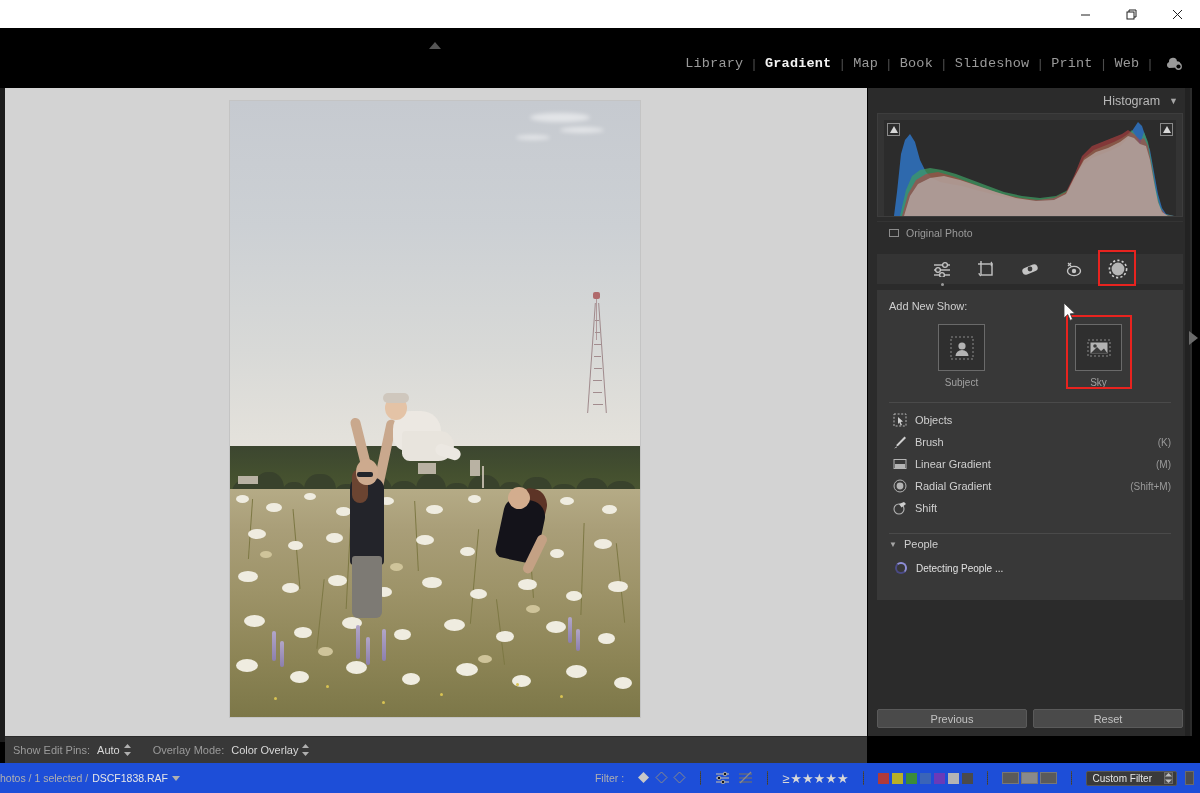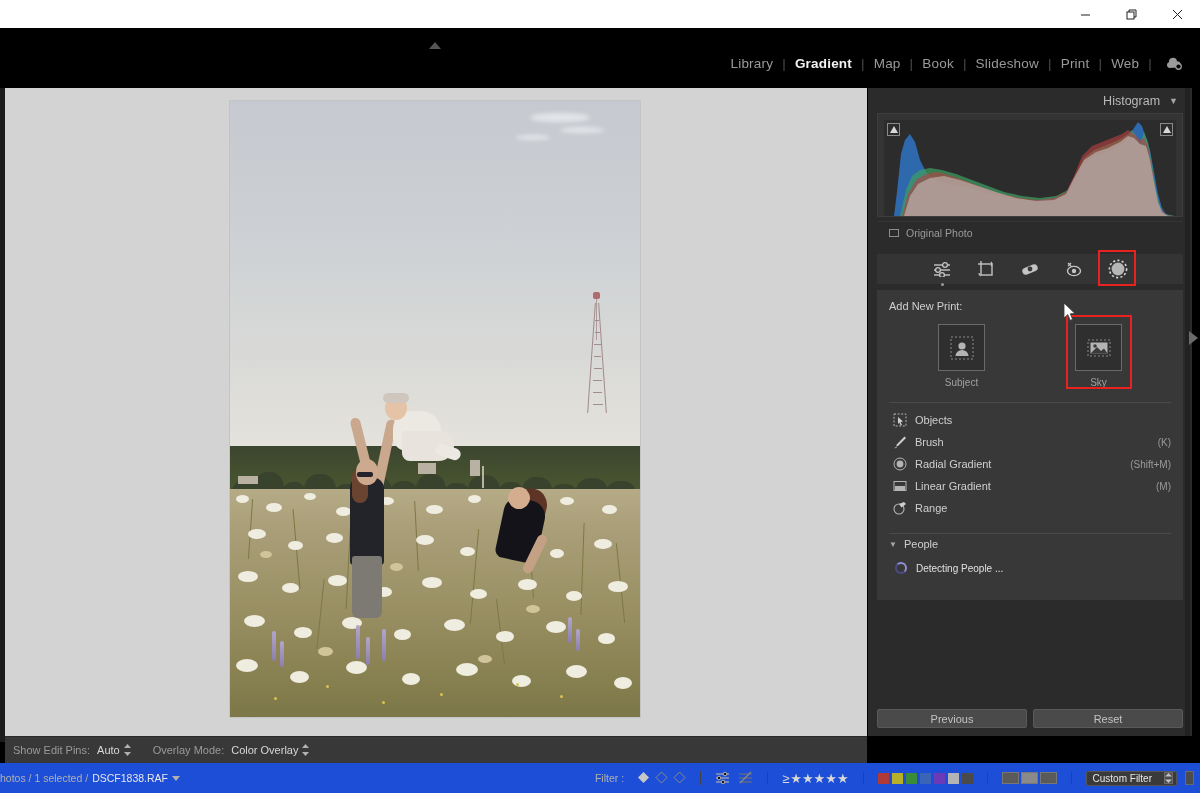--- a/index.html
+++ b/index.html
@@ -21,21 +21,21 @@
   .topbar {
     position:absolute; top:28px; left:0; width:1200px; height:60px; background:#000;
   }
   .collapse-top {
     position:absolute; left:429px; top:8px; width:12px; height:8px;
   }
   .modulenav {
     position:absolute; right:16px; top:28px; display:flex; align-items:center;
     font-size:13.5px; color:#9a9a9a; letter-spacing:.2px;
   }
-  .modulenav .mi { padding:0 9px; white-space:nowrap; }
+  .modulenav .mi { padding:0 9px; white-space:nowrap;font-family:Liberation Mono, monospace; }
   .modulenav .mi.active { color:#f2f2f2; font-weight:bold; }
   .modulenav .sep { color:#4c4c4c; }
   .cloud-icon { margin-left:12px; display:flex; align-items:center; }
 
   
   .leftstrip {
     position:absolute; left:0; top:88px; width:5px; height:654px; background:#1c1c1c;
   }
   
   .canvas {
@@ -542,21 +542,21 @@
       <div class="toolicon">
         <svg width="20" height="20" viewBox="0 0 20 20">
           <circle cx="10" cy="10" r="6.4" fill="#b6b6b6"></circle>
           <circle cx="10" cy="10" r="8.6" fill="none" stroke="#d0d0d0" stroke-width="1.6" stroke-dasharray="2.2 2.2"></circle>
         </svg>
         <div class="redbox" style="left:-9px;top:-8px;width:38px;height:36px;"></div>
       </div>
     </div>
 
     <div class="maskpanel">
-      <div class="addnew">Add New Print:</div>
+      <div class="addnew">Add New Show:</div>
 
       <div class="presets">
         <div class="preset">
           <div class="preset-card">
             <svg width="26" height="26" viewBox="0 0 26 26">
               <rect x="2" y="2" width="22" height="22" fill="none" stroke="#8c8c8c" stroke-width="1" stroke-dasharray="2 2"></rect>
               <circle cx="13" cy="11" r="3.6" fill="#b4b4b4"></circle>
               <path d="M6.5 21 a6.5 6 0 0 1 13 0 Z" fill="#b4b4b4"></path>
             </svg>
           </div>
@@ -597,45 +597,45 @@
               <path d="M11.5 1.5 L13 3 L5.5 10.5 L3.2 11.8 L4 9.2 Z" fill="#cfcfcf"></path>
               <path d="M3.2 11.8 L1 13.5 L4 12.6 Z" fill="#cfcfcf"></path>
             </svg>
           </span>
           <span class="tl-name">Brush</span>
           <span class="tl-key">(K)</span>
         </div>
         <div class="tl-row">
           <span class="tl-ico">
             <svg width="14" height="14" viewBox="0 0 14 14">
+              <rect x="1" y="2.5" width="12" height="9" fill="none" stroke="#b4b4b4" stroke-width="1"></rect>
+              <rect x="2" y="7" width="10" height="4" fill="#b4b4b4"></rect>
+            </svg>
+          </span>
+          <span class="tl-name">Linear Gradient</span>
+          <span class="tl-key">(M)</span>
+        </div>
+        <div class="tl-row">
+          <span class="tl-ico">
+            <svg width="14" height="14" viewBox="0 0 14 14">
               <circle cx="7" cy="7" r="6" fill="none" stroke="#b4b4b4" stroke-width="1"></circle>
               <circle cx="7" cy="7" r="3.4" fill="#b4b4b4"></circle>
             </svg>
           </span>
           <span class="tl-name">Radial Gradient</span>
           <span class="tl-key">(Shift+M)</span>
-        </div>
-        <div class="tl-row">
-          <span class="tl-ico">
-            <svg width="14" height="14" viewBox="0 0 14 14">
-              <rect x="1" y="2.5" width="12" height="9" fill="none" stroke="#b4b4b4" stroke-width="1"></rect>
-              <rect x="2" y="7" width="10" height="4" fill="#b4b4b4"></rect>
-            </svg>
-          </span>
-          <span class="tl-name">Linear Gradient</span>
-          <span class="tl-key">(M)</span>
         </div>
         <div class="tl-row">
           <span class="tl-ico">
             <svg width="14" height="14" viewBox="0 0 14 14">
               <circle cx="6" cy="8" r="5" fill="none" stroke="#b4b4b4" stroke-width="1.1"></circle>
               <path d="M6 3 L11 1 L13 3 L8.5 6.5 Z" fill="#cfcfcf"></path>
             </svg>
           </span>
-          <span class="tl-name">Range</span>
+          <span class="tl-name">Shift</span>
           <span class="tl-key"></span>
         </div>
       </div>
 
       <div class="divider"></div>
 
       <div class="people-head">
         <span class="tri">▼</span>
         <span>People</span>
       </div>

